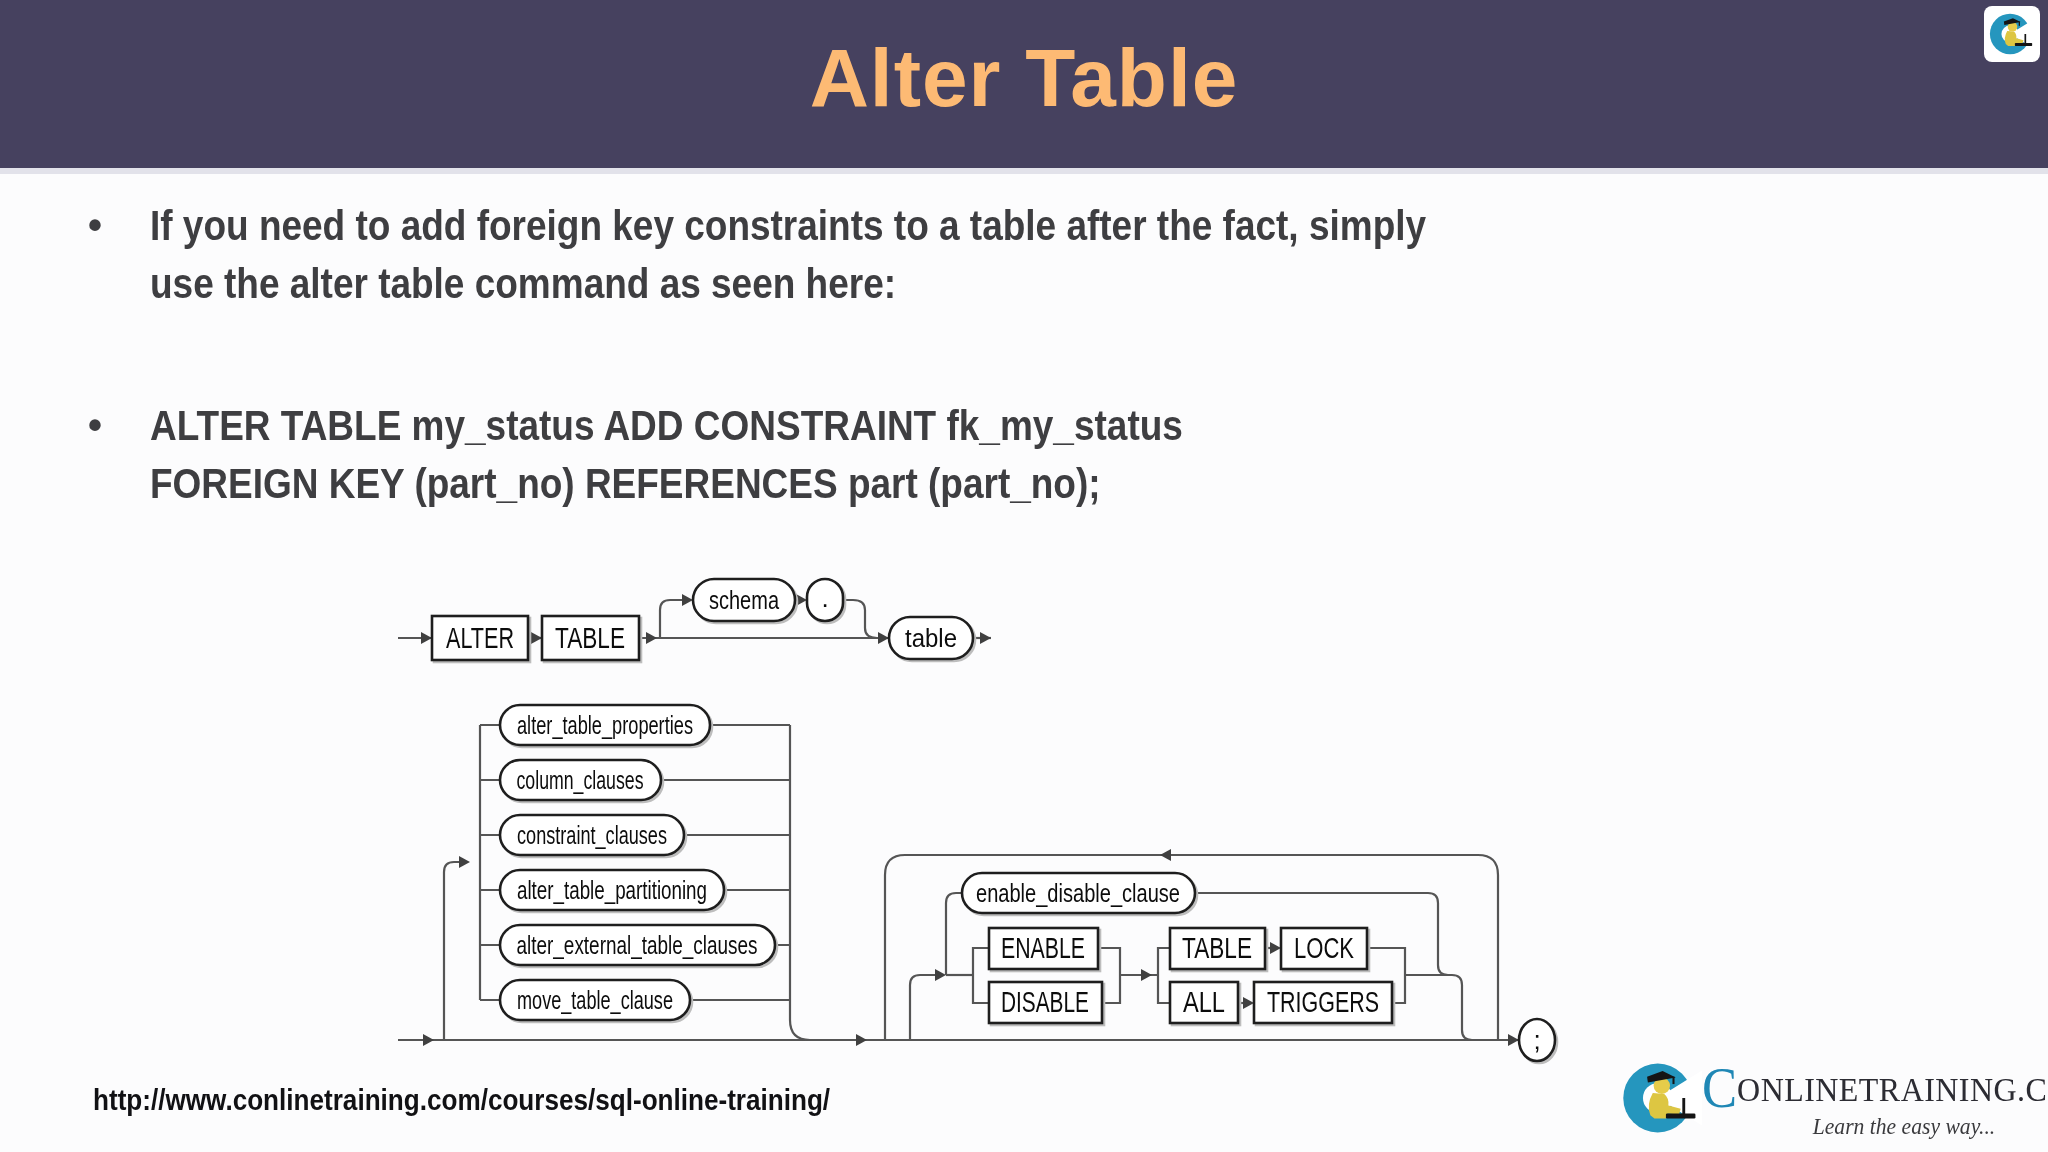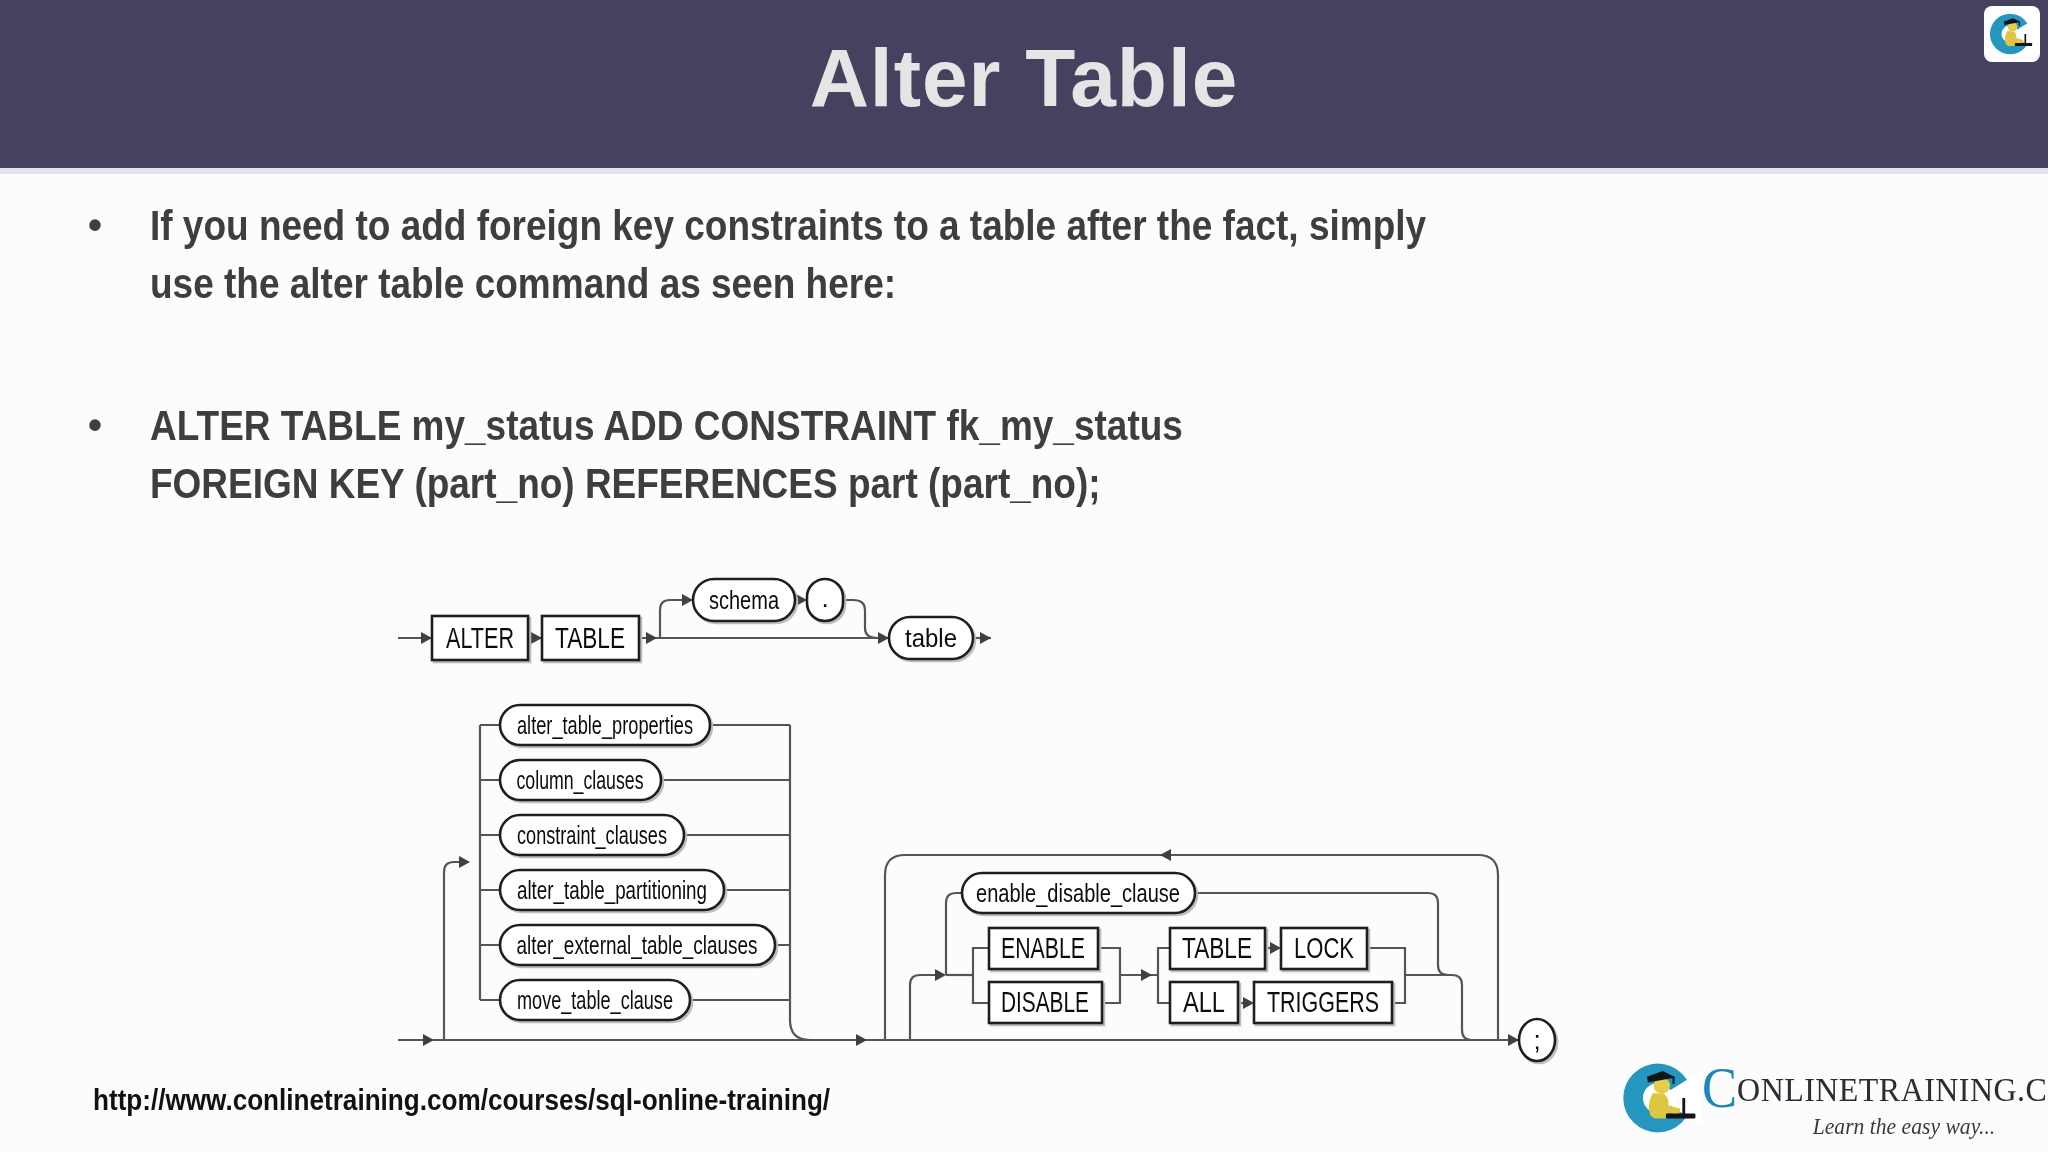--- a/index.html
+++ b/index.html
@@ -12,21 +12,21 @@
   .banner{
     position:absolute;left:0;top:0;width:2048px;height:168px;
     background:#46415f;
     display:flex;align-items:center;justify-content:center;
   }
   .banner-strip{
     position:absolute;left:0;top:168px;width:2048px;height:6px;
     background:#e2e2ea;
   }
   .slide-title{
-    color:#e5e5e5;font-weight:bold;font-size:82px;letter-spacing:1px;
+    color:#fdba74;font-weight:bold;font-size:82px;letter-spacing:1px;
     margin:0;transform:translateY(-6px);
   }
   .logo-mini{
     position:absolute;top:6px;right:8px;width:56px;height:56px;
     background:#ffffff;border-radius:8px;
     display:flex;align-items:center;justify-content:center;
   }
   
   .bullets{
     position:absolute;left:88px;top:196px;width:1700px;

